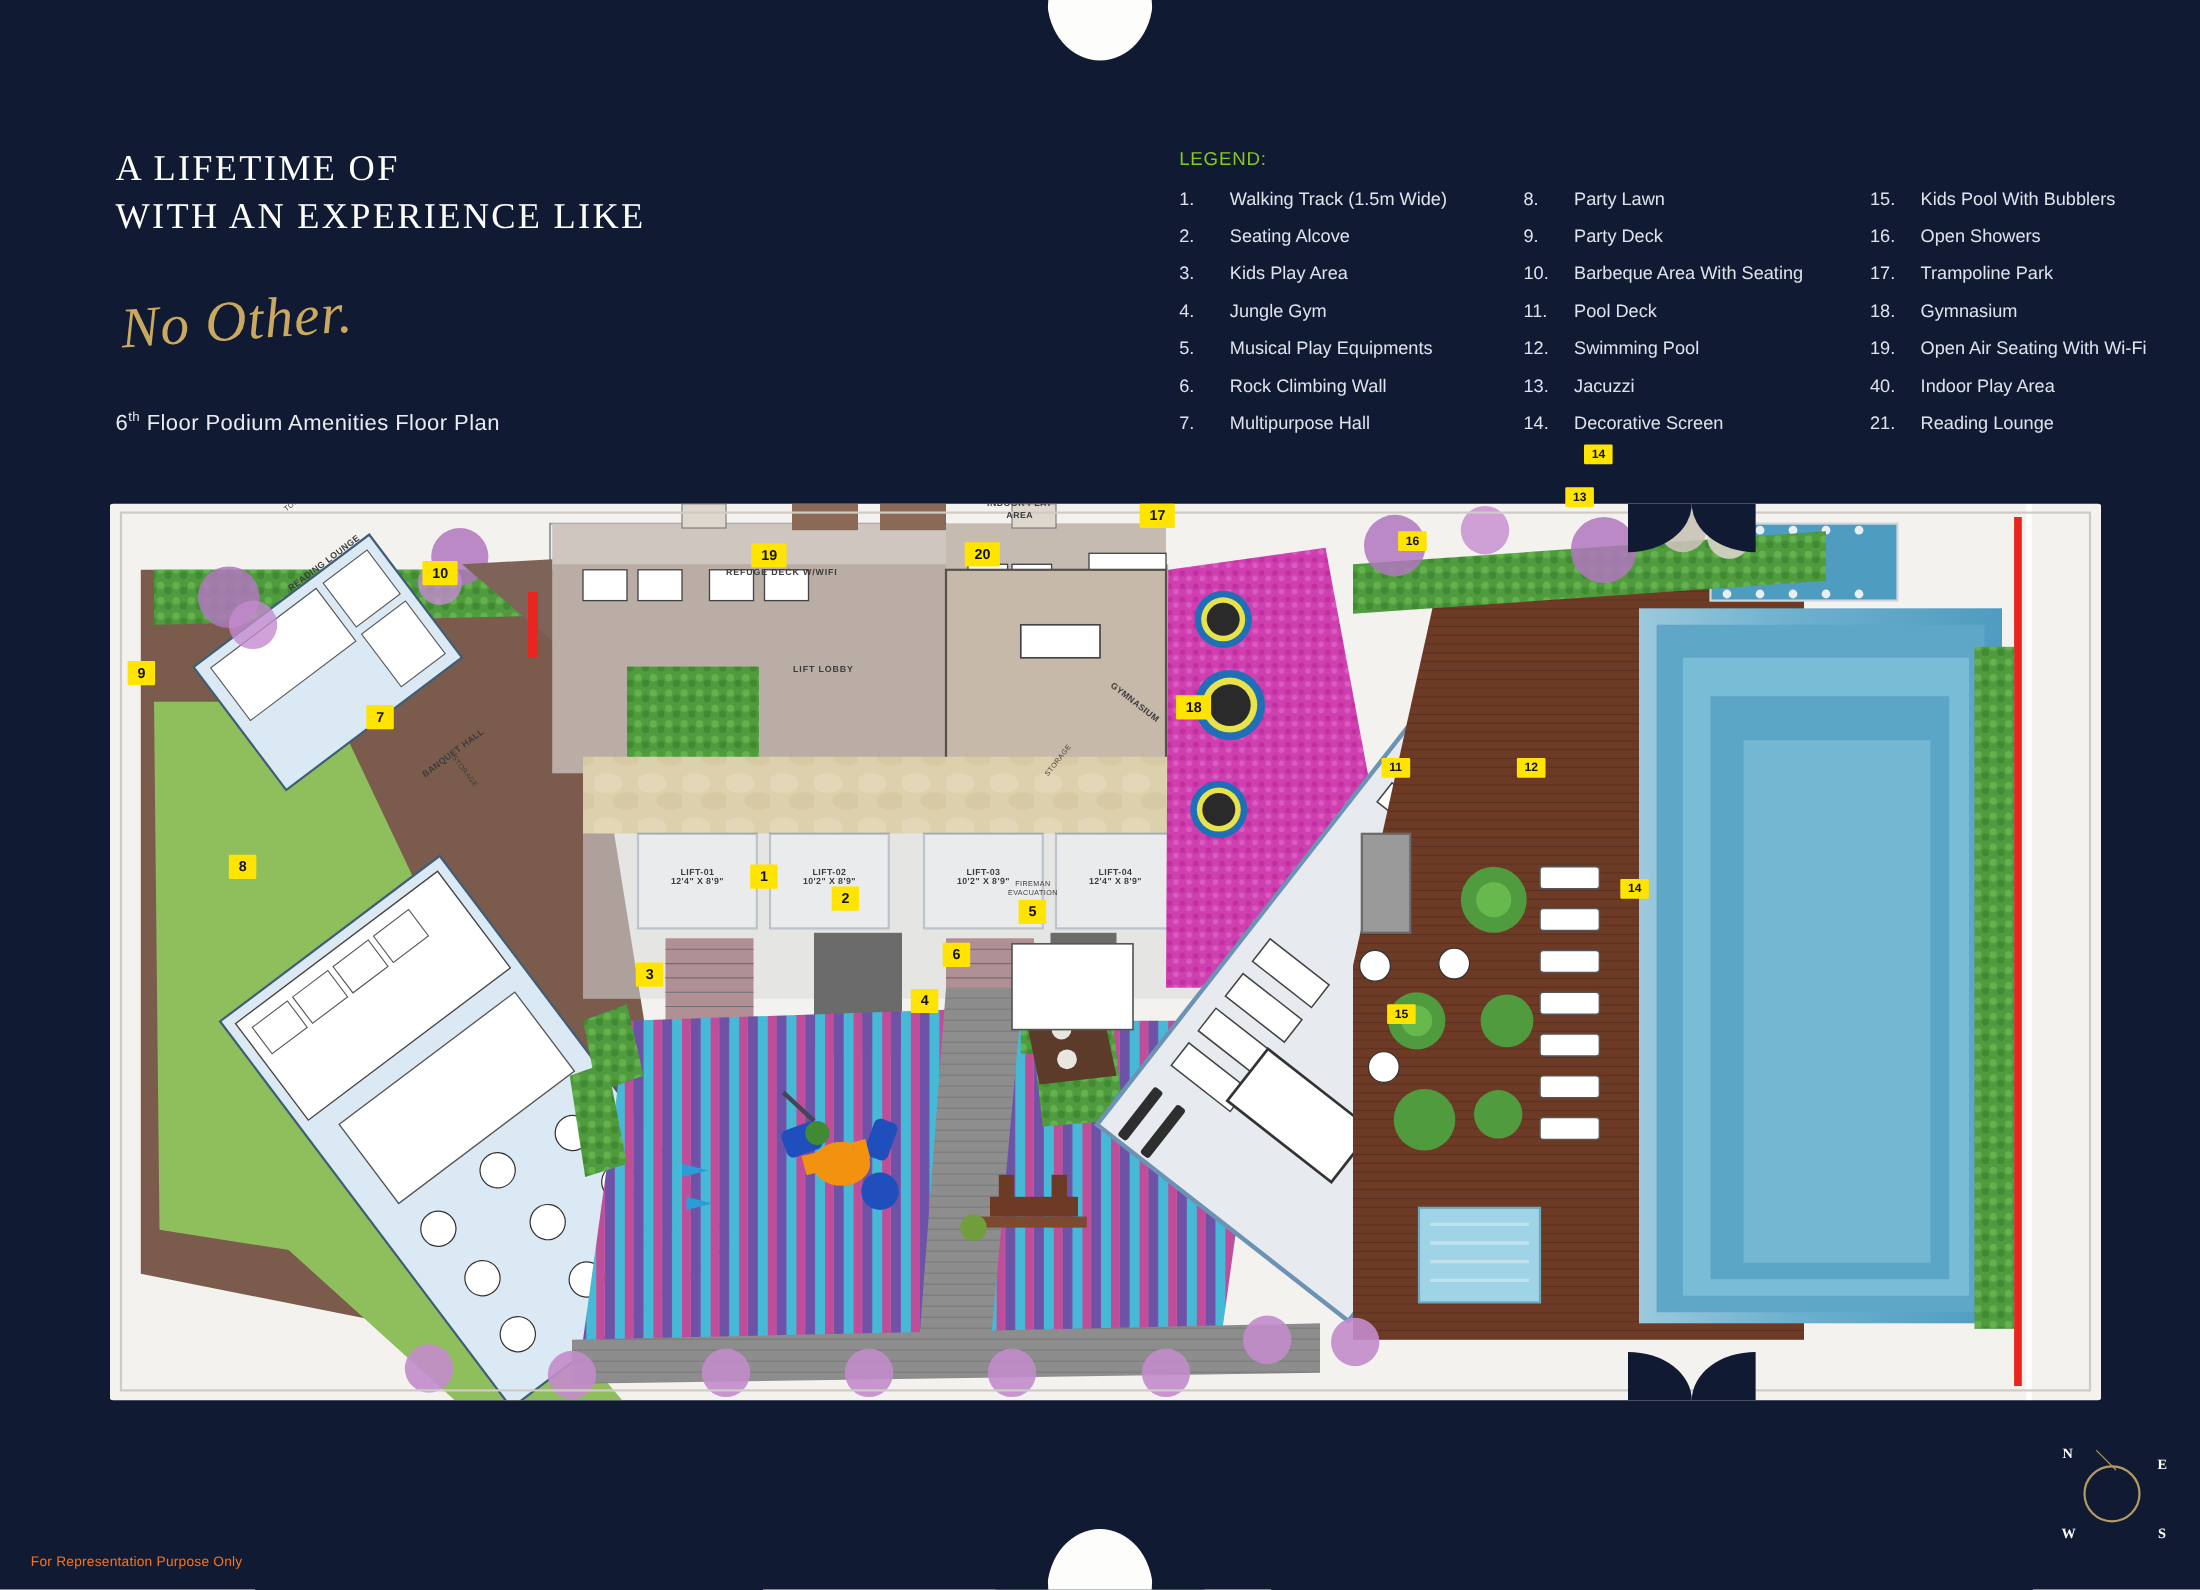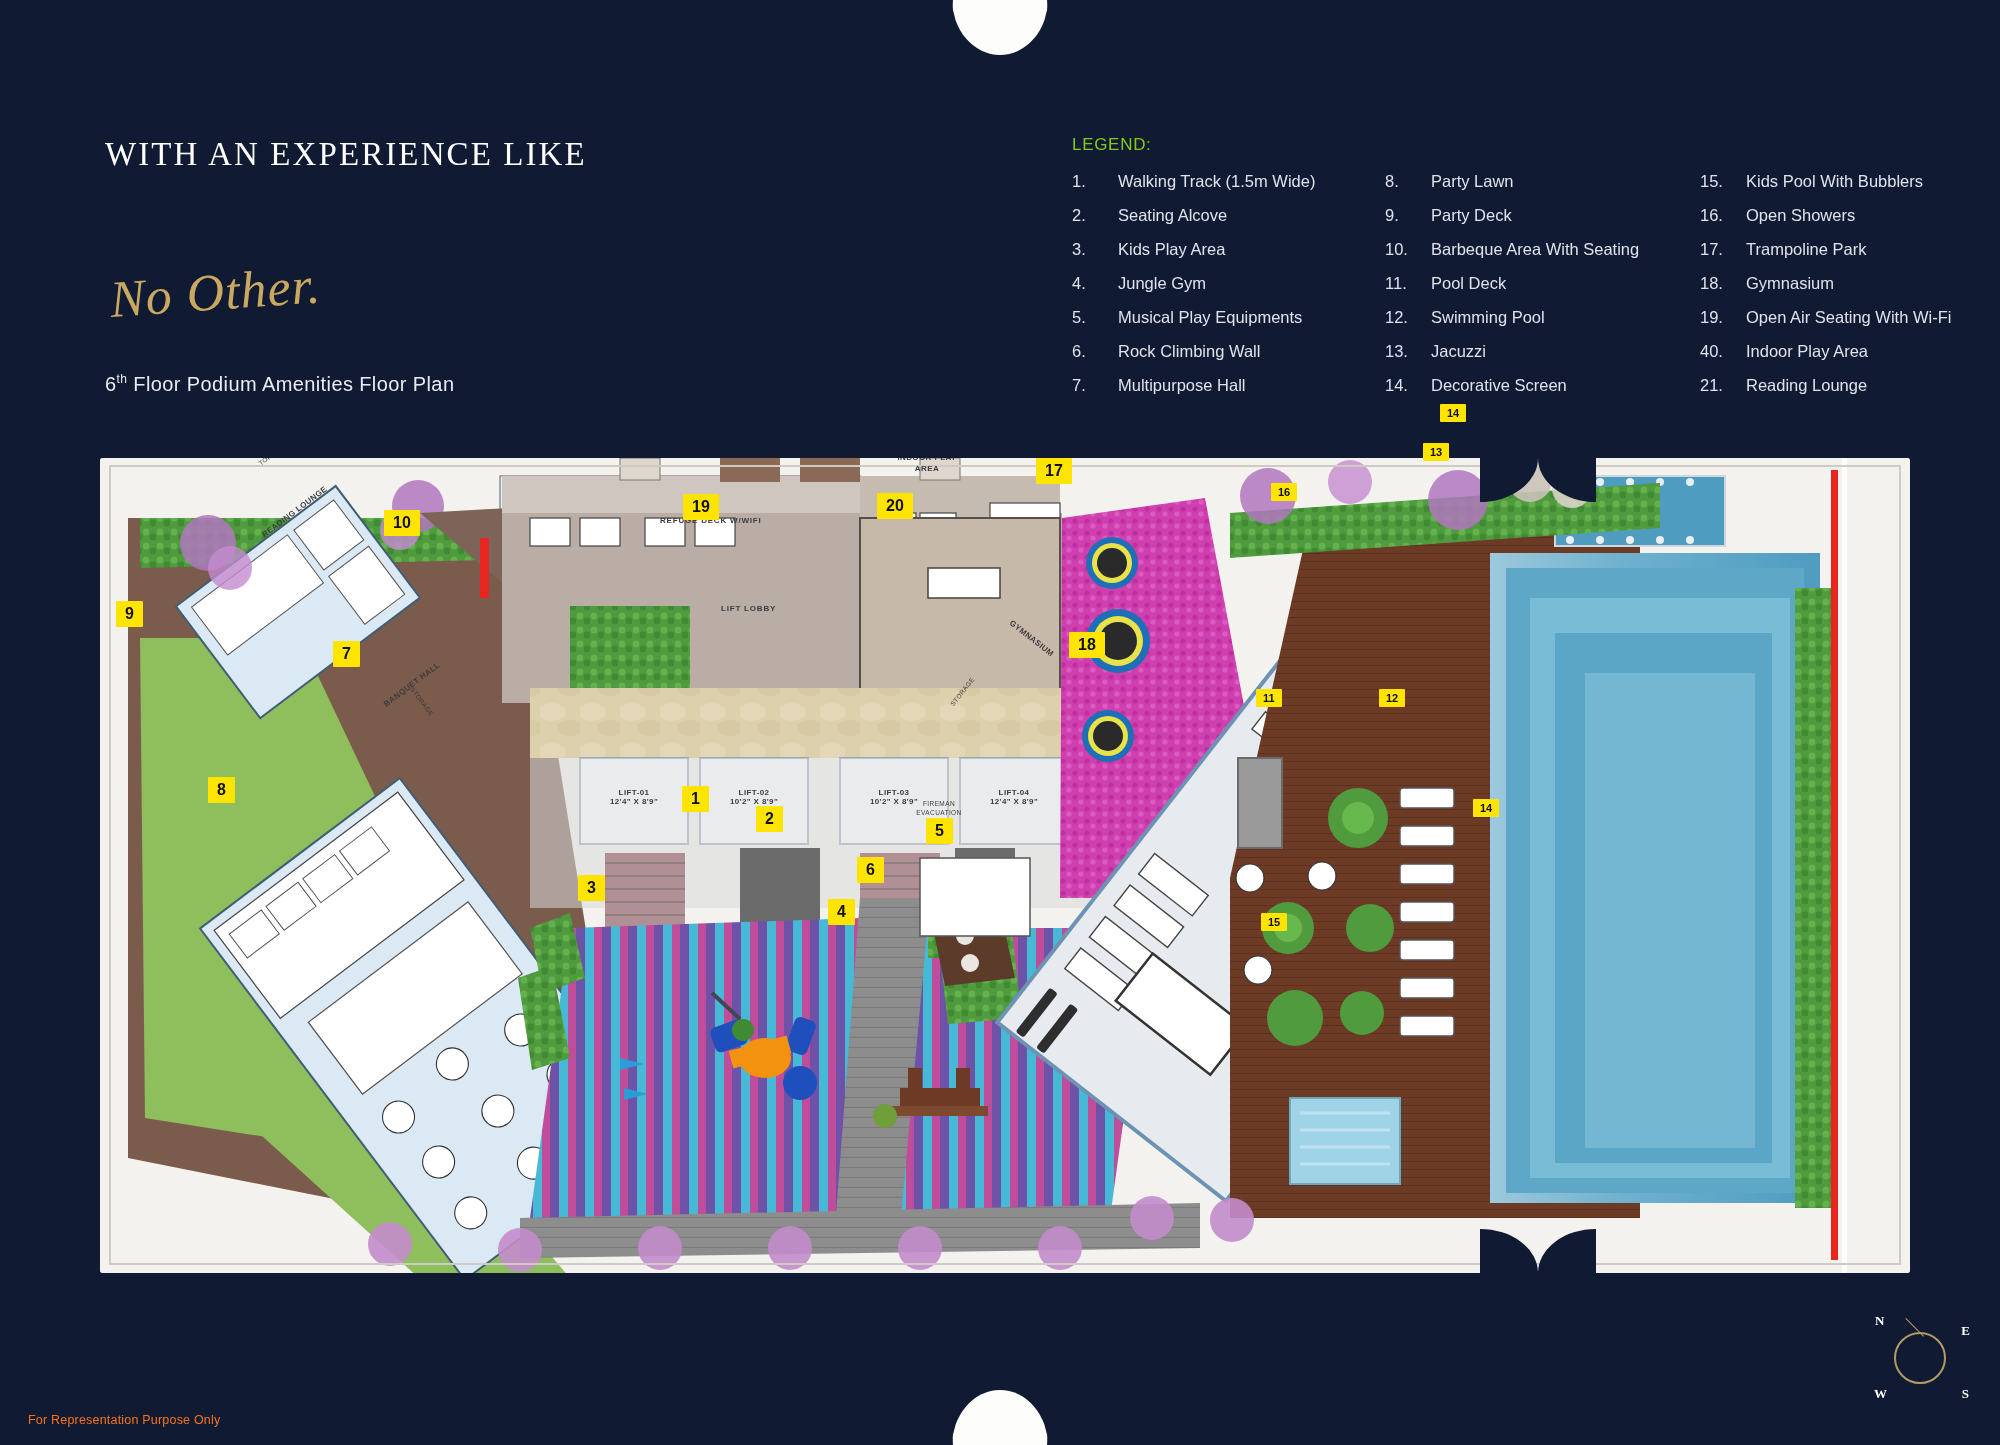--- a/index.html
+++ b/index.html
@@ -92,21 +92,21 @@
   .plan .fold-bl { left: 1380px; border-radius: 0 58px 0 0/0 44px 0 0; }
   .plan .fold-br { left: 1438px; border-radius: 58px 0 0 0/44px 0 0 0; }
   .lbl {
     position: absolute; color: #3c3c3c; font-size: 8px;
     letter-spacing: .4px; white-space: nowrap; font-weight: 600;
     text-align: center;
   }
   .lbl.sm { font-size: 6.5px; font-weight: 500; }
   .marker {
     position: absolute; background: #ffe400; color: #111;
-    font-size: 16px; font-weight: 700; text-align: center;
+    font-size: 13px; font-weight: 700; text-align: center;
     padding: 4px 9px; border-radius: 1px; line-height: 1.1;
     font-family: "Liberation Sans", sans-serif;
   }
   .marker.sm { font-size: 11px; padding: 3px 7px; }
 
   
   .compass { position: absolute; left: 1880px; top: 1318px; width: 80px; height: 80px; }
   .compass .ring {
     position: absolute; left: 14px; top: 14px; width: 52px; height: 52px;
     border: 2px solid #b39a63; border-radius: 50%;
@@ -130,20 +130,21 @@
     color: #f97316; font-size: 12.5px; font-weight: 300; letter-spacing: .2px;
   }
 </style>
 </head>
 <body>
 
 <div class="notch-top"></div>
 <div class="notch-bot"></div>
 
 <div class="headline">
+  <div>A LIFETIME OF</div>
   <div>WITH AN EXPERIENCE LIKE</div>
 </div>
 <div class="script">No Other.</div>
 <div class="subtitle"><span>6</span><sup>th</sup><span> Floor Podium Amenities Floor Plan</span></div>
 
 <div class="legend-title">LEGEND:</div>
 <div class="legend-col c1" id="lc1">
     <div class="legend-row">
       <div class="legend-num">1.</div>
       <div class="legend-label">Walking Track (1.5m Wide)</div>

